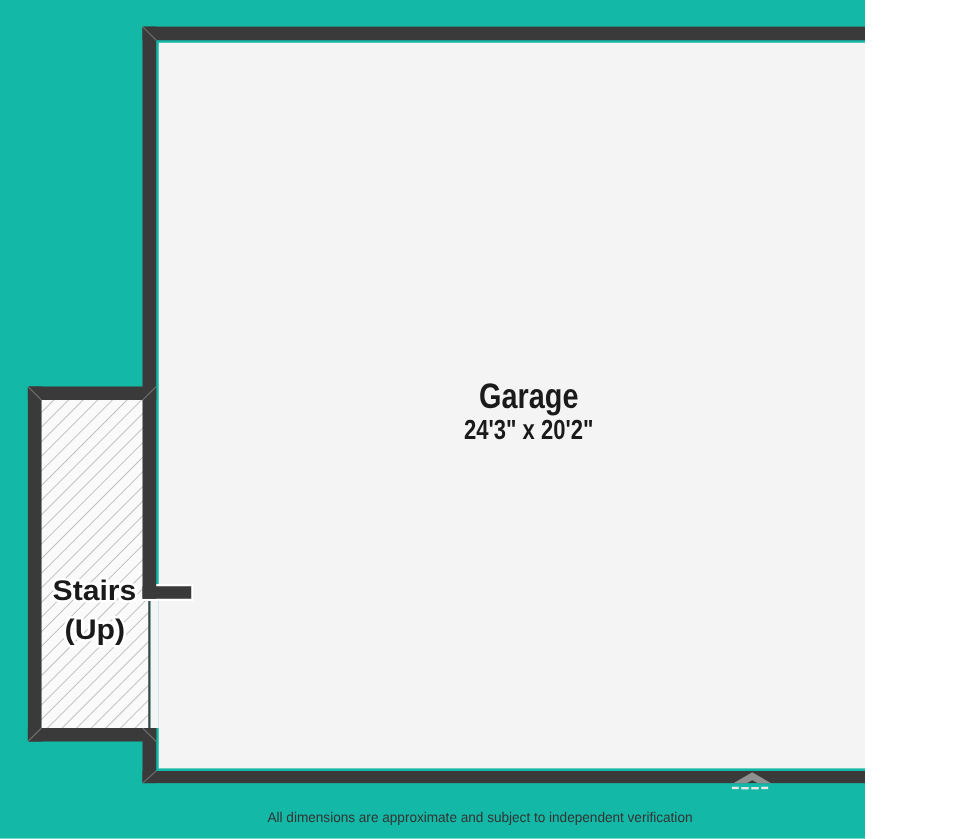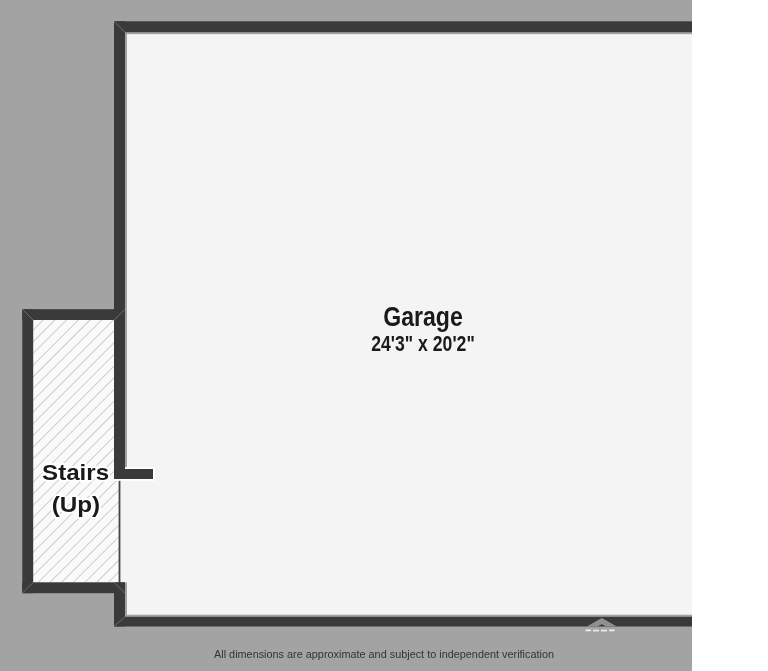--- a/index.html
+++ b/index.html
@@ -1,16 +1,16 @@
 <!DOCTYPE html>
 <html><head>
 <meta charset="utf-8">
 <style>
   html,body{margin:0;padding:0;background:#ffffff;}
-  .page{position:relative;width:692px;height:671px;background:#a3a3a3;overflow:hidden;
+  .page{position:relative;width:692px;height:671px;background:#14b8a6;overflow:hidden;
         font-family:"Liberation Sans",sans-serif;}
   svg{position:absolute;left:0;top:0;}
 </style>
 </head>
 <body>
 <div class="page">
 <svg width="768" height="671" viewBox="0 0 768 671">
   <defs>
 
     <pattern id="hatch" width="8.27" height="8.27" patternUnits="userSpaceOnUse" patternTransform="rotate(-45)">

